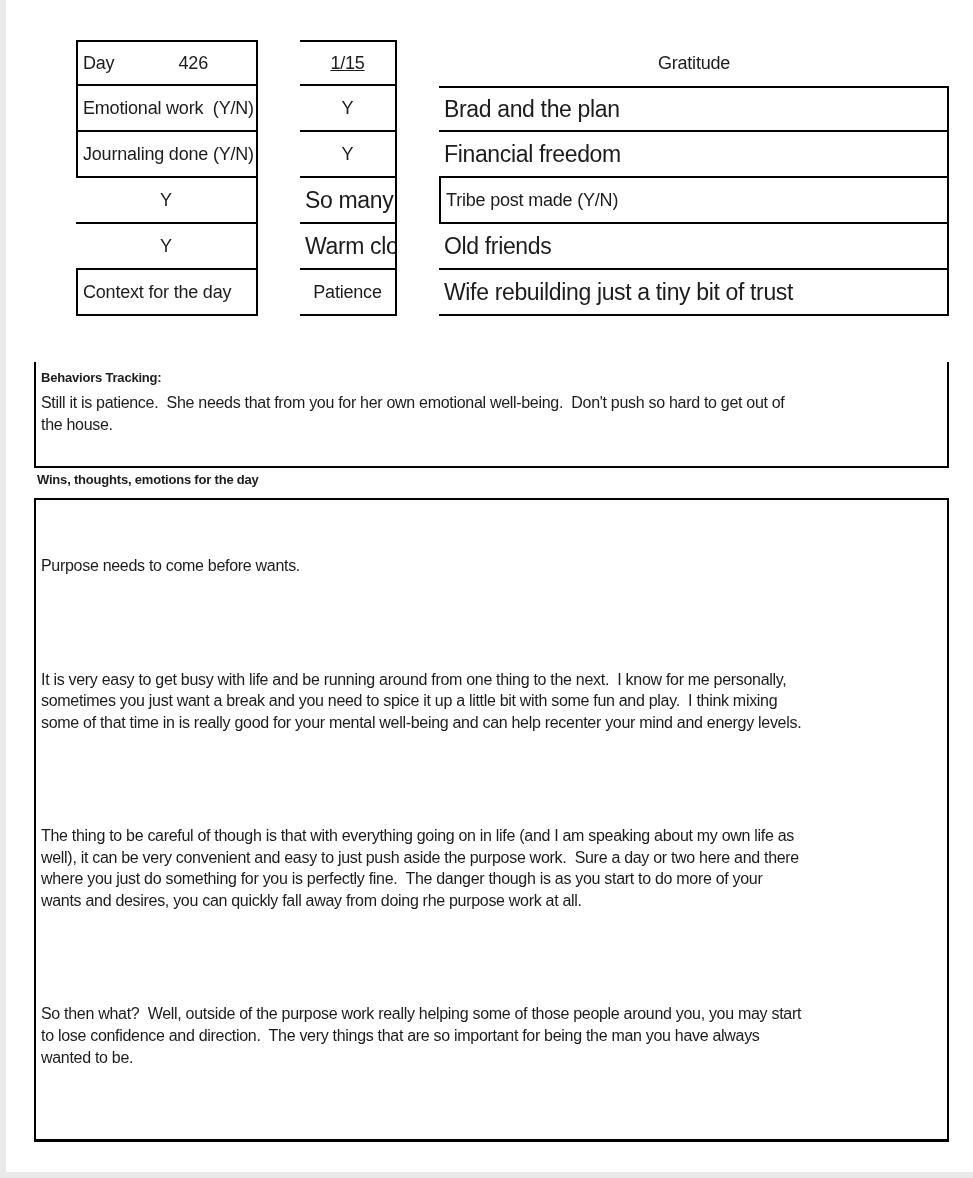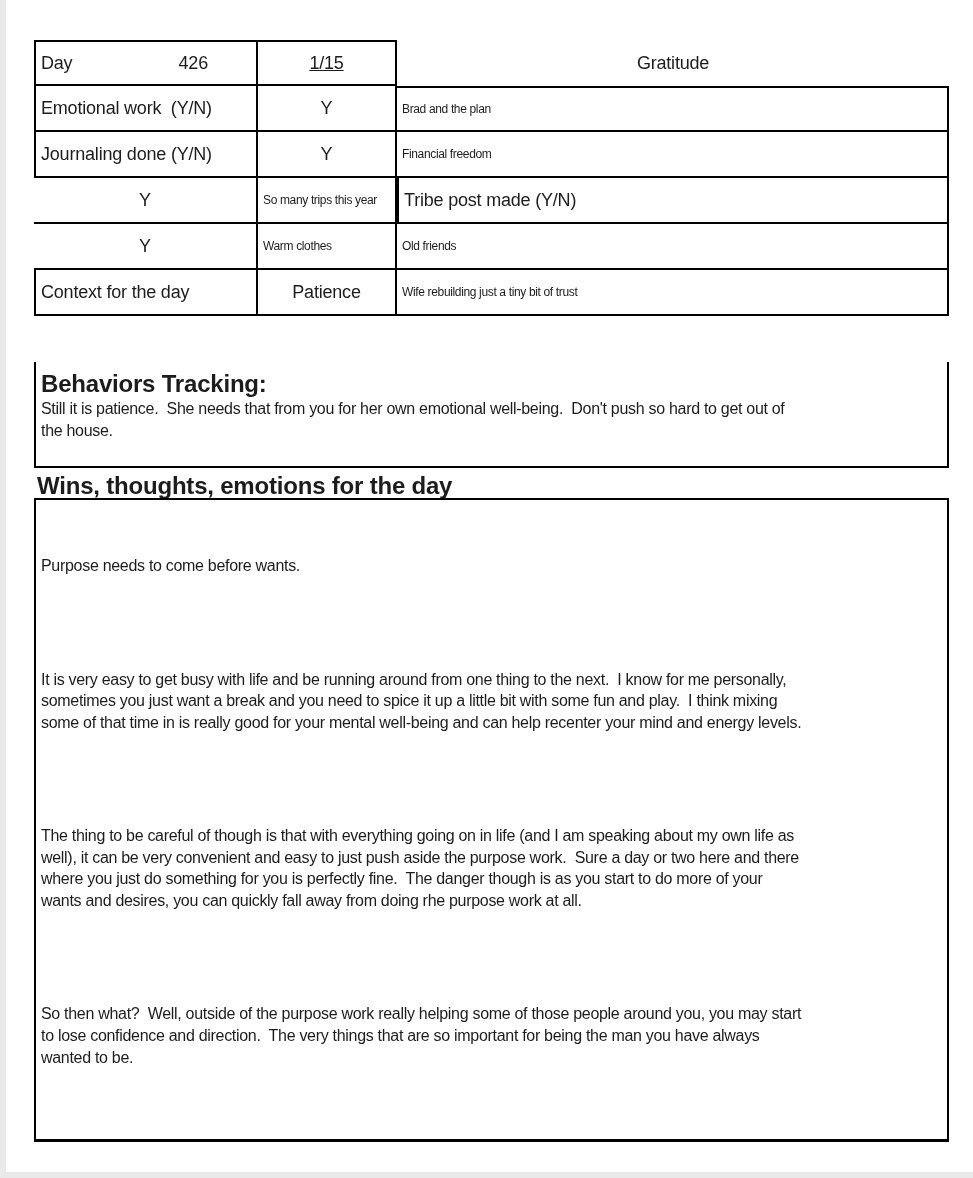--- a/index.html
+++ b/index.html
@@ -8,37 +8,37 @@
     font-family:"Liberation Sans", sans-serif; color:#1c1c1c;
     overflow:hidden;
   }
   .edge-strip-left  { position:absolute; left:0; top:0; width:6px; height:1178px; background:#e9e9e9; }
   .edge-strip-bottom{ position:absolute; left:0; top:1172px; width:973px; height:6px; background:#e9e9e9; }
 
   
   .tracker { position:absolute; left:34px; top:40px; width:915px;
              display:grid; grid-template-columns:224px 139px 552px; grid-auto-rows:46px; }
   .c { box-sizing:border-box; display:flex; align-items:center; padding:0 5px;
-       border:0 solid #000; font-size:18px; letter-spacing:-0.2px; white-space:pre; overflow:hidden; }
+       border:0 solid #000; font-size:18px; letter-spacing:-0.2px; white-space:pre; overflow:hidden;margin-left:42px; }
   .lab  { border-left-width:2px; border-right-width:2px; border-bottom-width:2px; }
   .val  { border-right-width:2px; border-bottom-width:2px; justify-content:center; }
   .grat { border-right-width:2px; border-bottom-width:2px;
-          font-size:12px; letter-spacing:-0.35px; }
+          font-size:23px; letter-spacing:-0.35px; }
   .r0a  { border-top-width:2px; border-left-width:2px; border-right-width:2px; border-bottom-width:2px;
           justify-content:space-between; padding-right:48px; }
   .r0b  { border-top-width:2px; border-right-width:2px; border-bottom-width:2px; justify-content:center;text-decoration:underline; }
   .r0c  { justify-content:center; border:none; }
   .r1c  { border-top-width:2px; }
 
   
   .behaviors { position:absolute; left:34px; top:362px; width:915px; height:106px;
                box-sizing:border-box; border:2px solid #000; border-top:none; padding:8px 6px 0 5px; }
-  .section-title { font-size:24px; font-weight:bold; letter-spacing:-0.2px; }
+  .section-title { font-size:13px; font-weight:bold; letter-spacing:-0.2px; }
   .bodytext { font-size:16px; line-height:21.7px; letter-spacing:-0.3px; white-space:pre-wrap; }
-  .behaviors .bodytext { }
+  .behaviors .bodytext { margin-top:7px; }
 
   
   .wins-title { position:absolute; left:37px; top:472px; width:900px; }
 
   
   .journal { position:absolute; left:34px; top:498px; width:915px; height:644px;
              box-sizing:border-box; border:2px solid #000; border-bottom-width:3px;
              padding:8px 6px 0 5px; overflow:hidden; }
   .journal p { margin:4px 0 44px 0; }
 </style>

